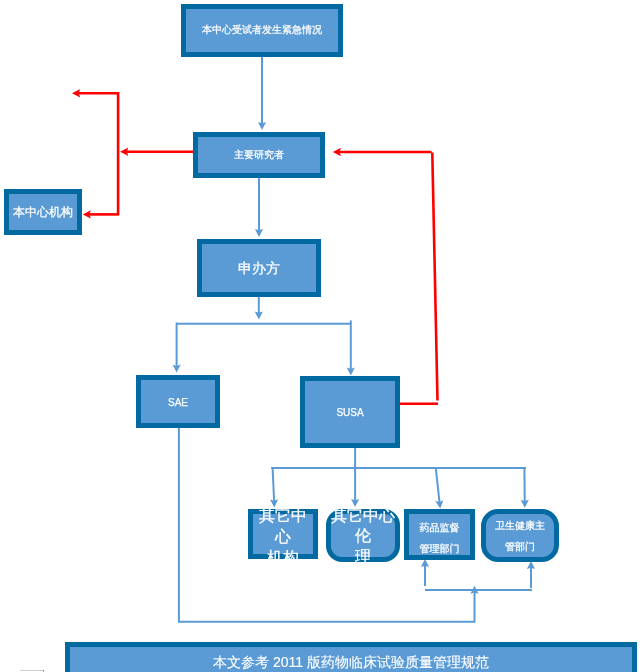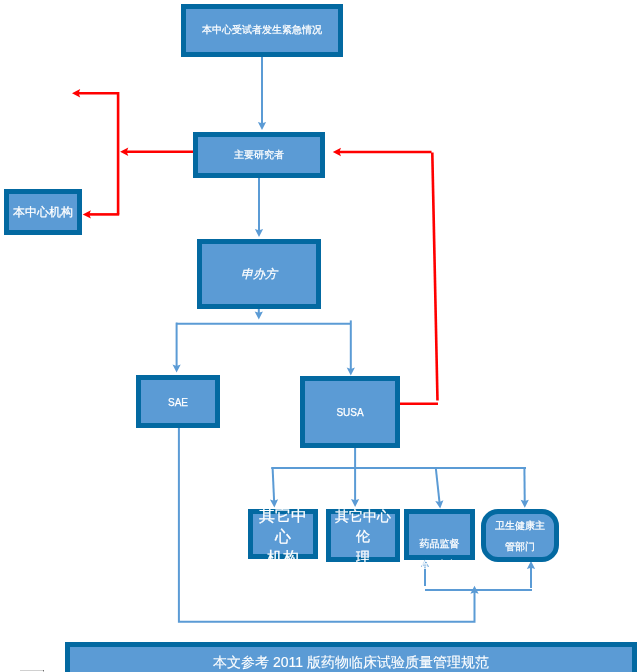--- a/index.html
+++ b/index.html
@@ -161,25 +161,25 @@
       </g>
   </svg>
 
   <div class="gray-rule" style="left:20px; top:670px; width:23px;"></div>
   <div class="gray-corner" style="left:43px; top:670px;"></div>
   <div class="gray-stub" style="left:43px; top:671px;"></div>
 
 <div class="node" style="left: 181px; top: 4px; width: 162px; height: 53px; font-size: 10px;"><span>本中心受试者发生紧急情况</span></div>
     <div class="node" style="left: 193px; top: 132px; width: 132px; height: 46px; font-size: 10px;"><span>主要研究者</span></div>
     <div class="node" style="left: 4px; top: 189px; width: 78px; height: 46px; font-size: 12px;"><span>本中心机构</span></div>
-    <div class="node" style="left: 197px; top: 239px; width: 124px; height: 70px; font-size: 12px; font-style: italic;"><span>申办方</span></div>
+    <div class="node" style="left: 197px; top: 239px; width: 124px; height: 58px; font-size: 14px;"><span>申办方</span></div>
     <div class="node" style="left: 136px; top: 375px; width: 84px; height: 53px; font-size: 10px;"><span style="top: 1.6px;">SAE</span></div>
     <div class="node" style="left: 300px; top: 376px; width: 100px; height: 72px; font-size: 10px;"><span style="top: 1.4px;">SUSA</span></div>
     <div class="node" style="left: 248px; top: 509px; width: 70px; height: 50px; font-size: 16px;"><span style="top: 3.4px;">其它中心
 机构</span></div>
-    <div class="node" style="left: 326px; top: 509px; width: 74px; height: 53px; font-size: 14px;"><span style="top: 1.1px;">其它中心伦
+    <div class="node" style="left: 326px; top: 509px; width: 74px; height: 53px; font-size: 16px; border-radius: 16px;"><span style="top: 1.1px;">其它中心伦
 理</span></div>
-    <div class="node" style="left: 404px; top: 509px; width: 71px; height: 51px; font-size: 10px;"><span style="top: 20px;">药品监督
+    <div class="node" style="left: 404px; top: 509px; width: 71px; height: 51px; font-size: 10px;"><span style="top: 4px;">药品监督
 管理部门</span></div>
     <div class="node" style="left: 481px; top: 509px; width: 78px; height: 53px; font-size: 10px; border-radius: 17px;"><span style="top: 1.2px;">卫生健康主
 管部门</span></div>
     <div class="node banner" style="left: 65px; top: 642px; width: 572px; height: 40px; font-size: 14px;"><span>本文参考 2011 版药物临床试验质量管理规范</span></div>
   </div>
 
 </body></html>

